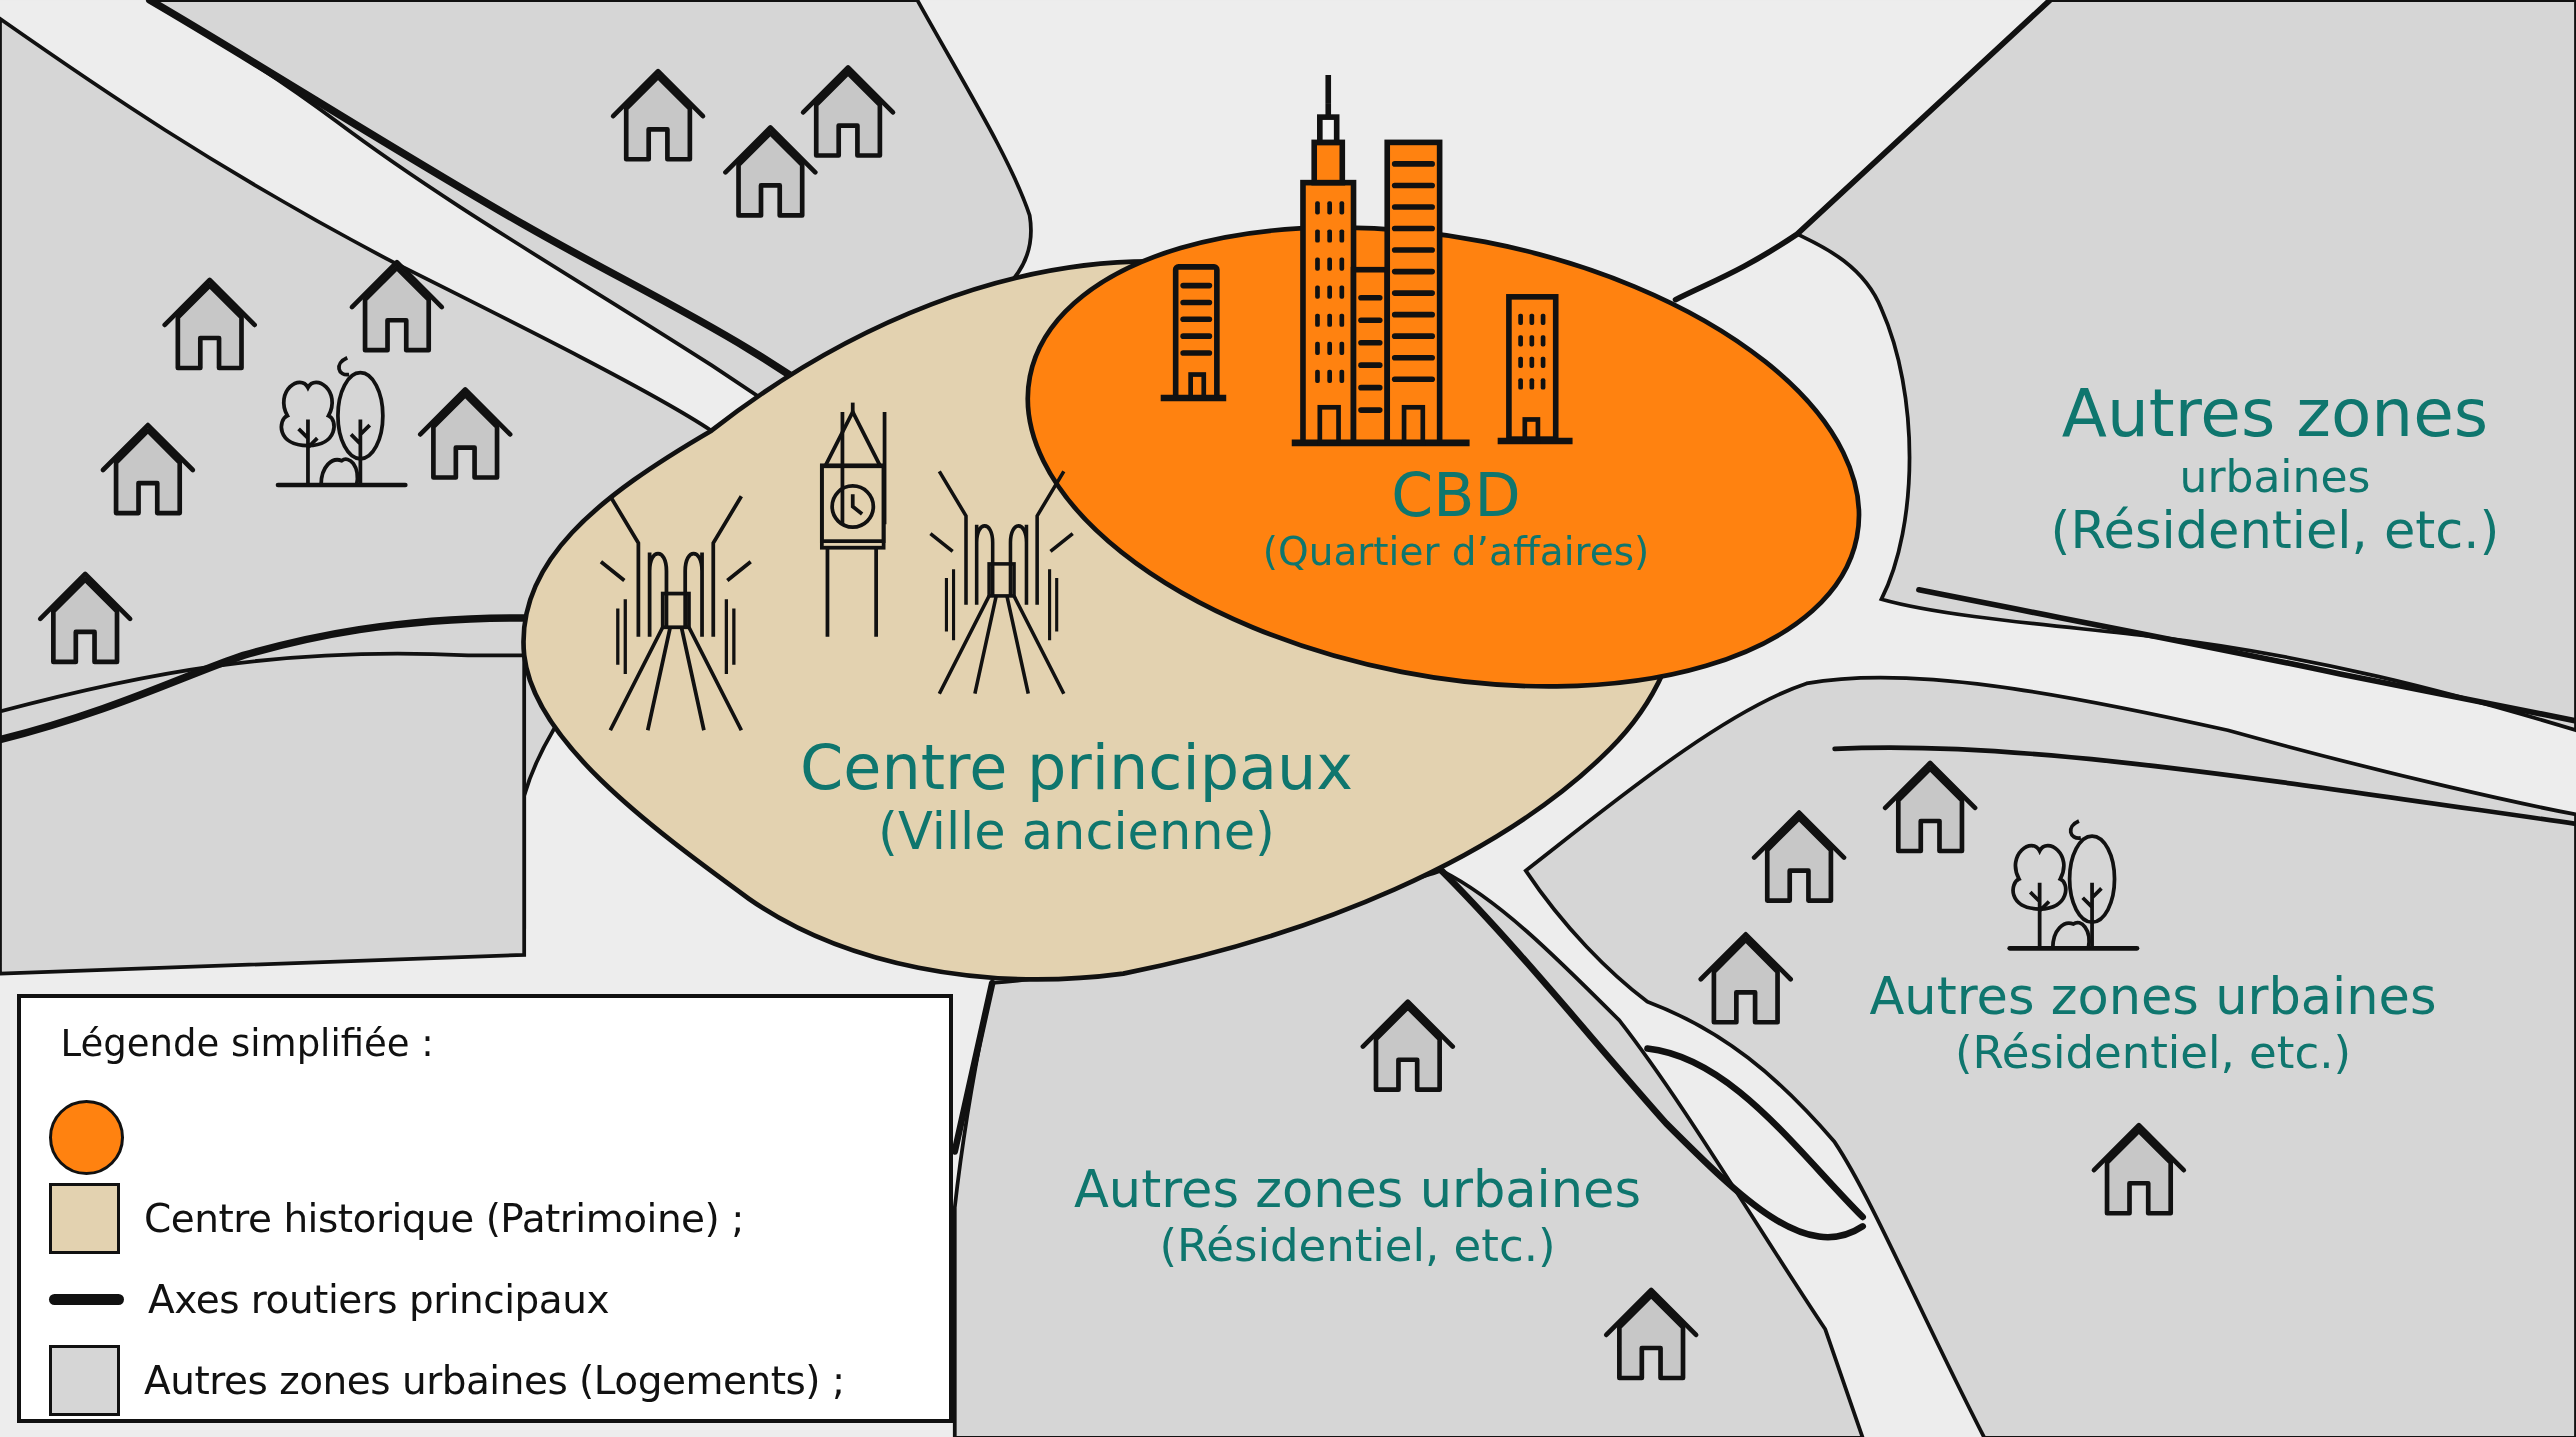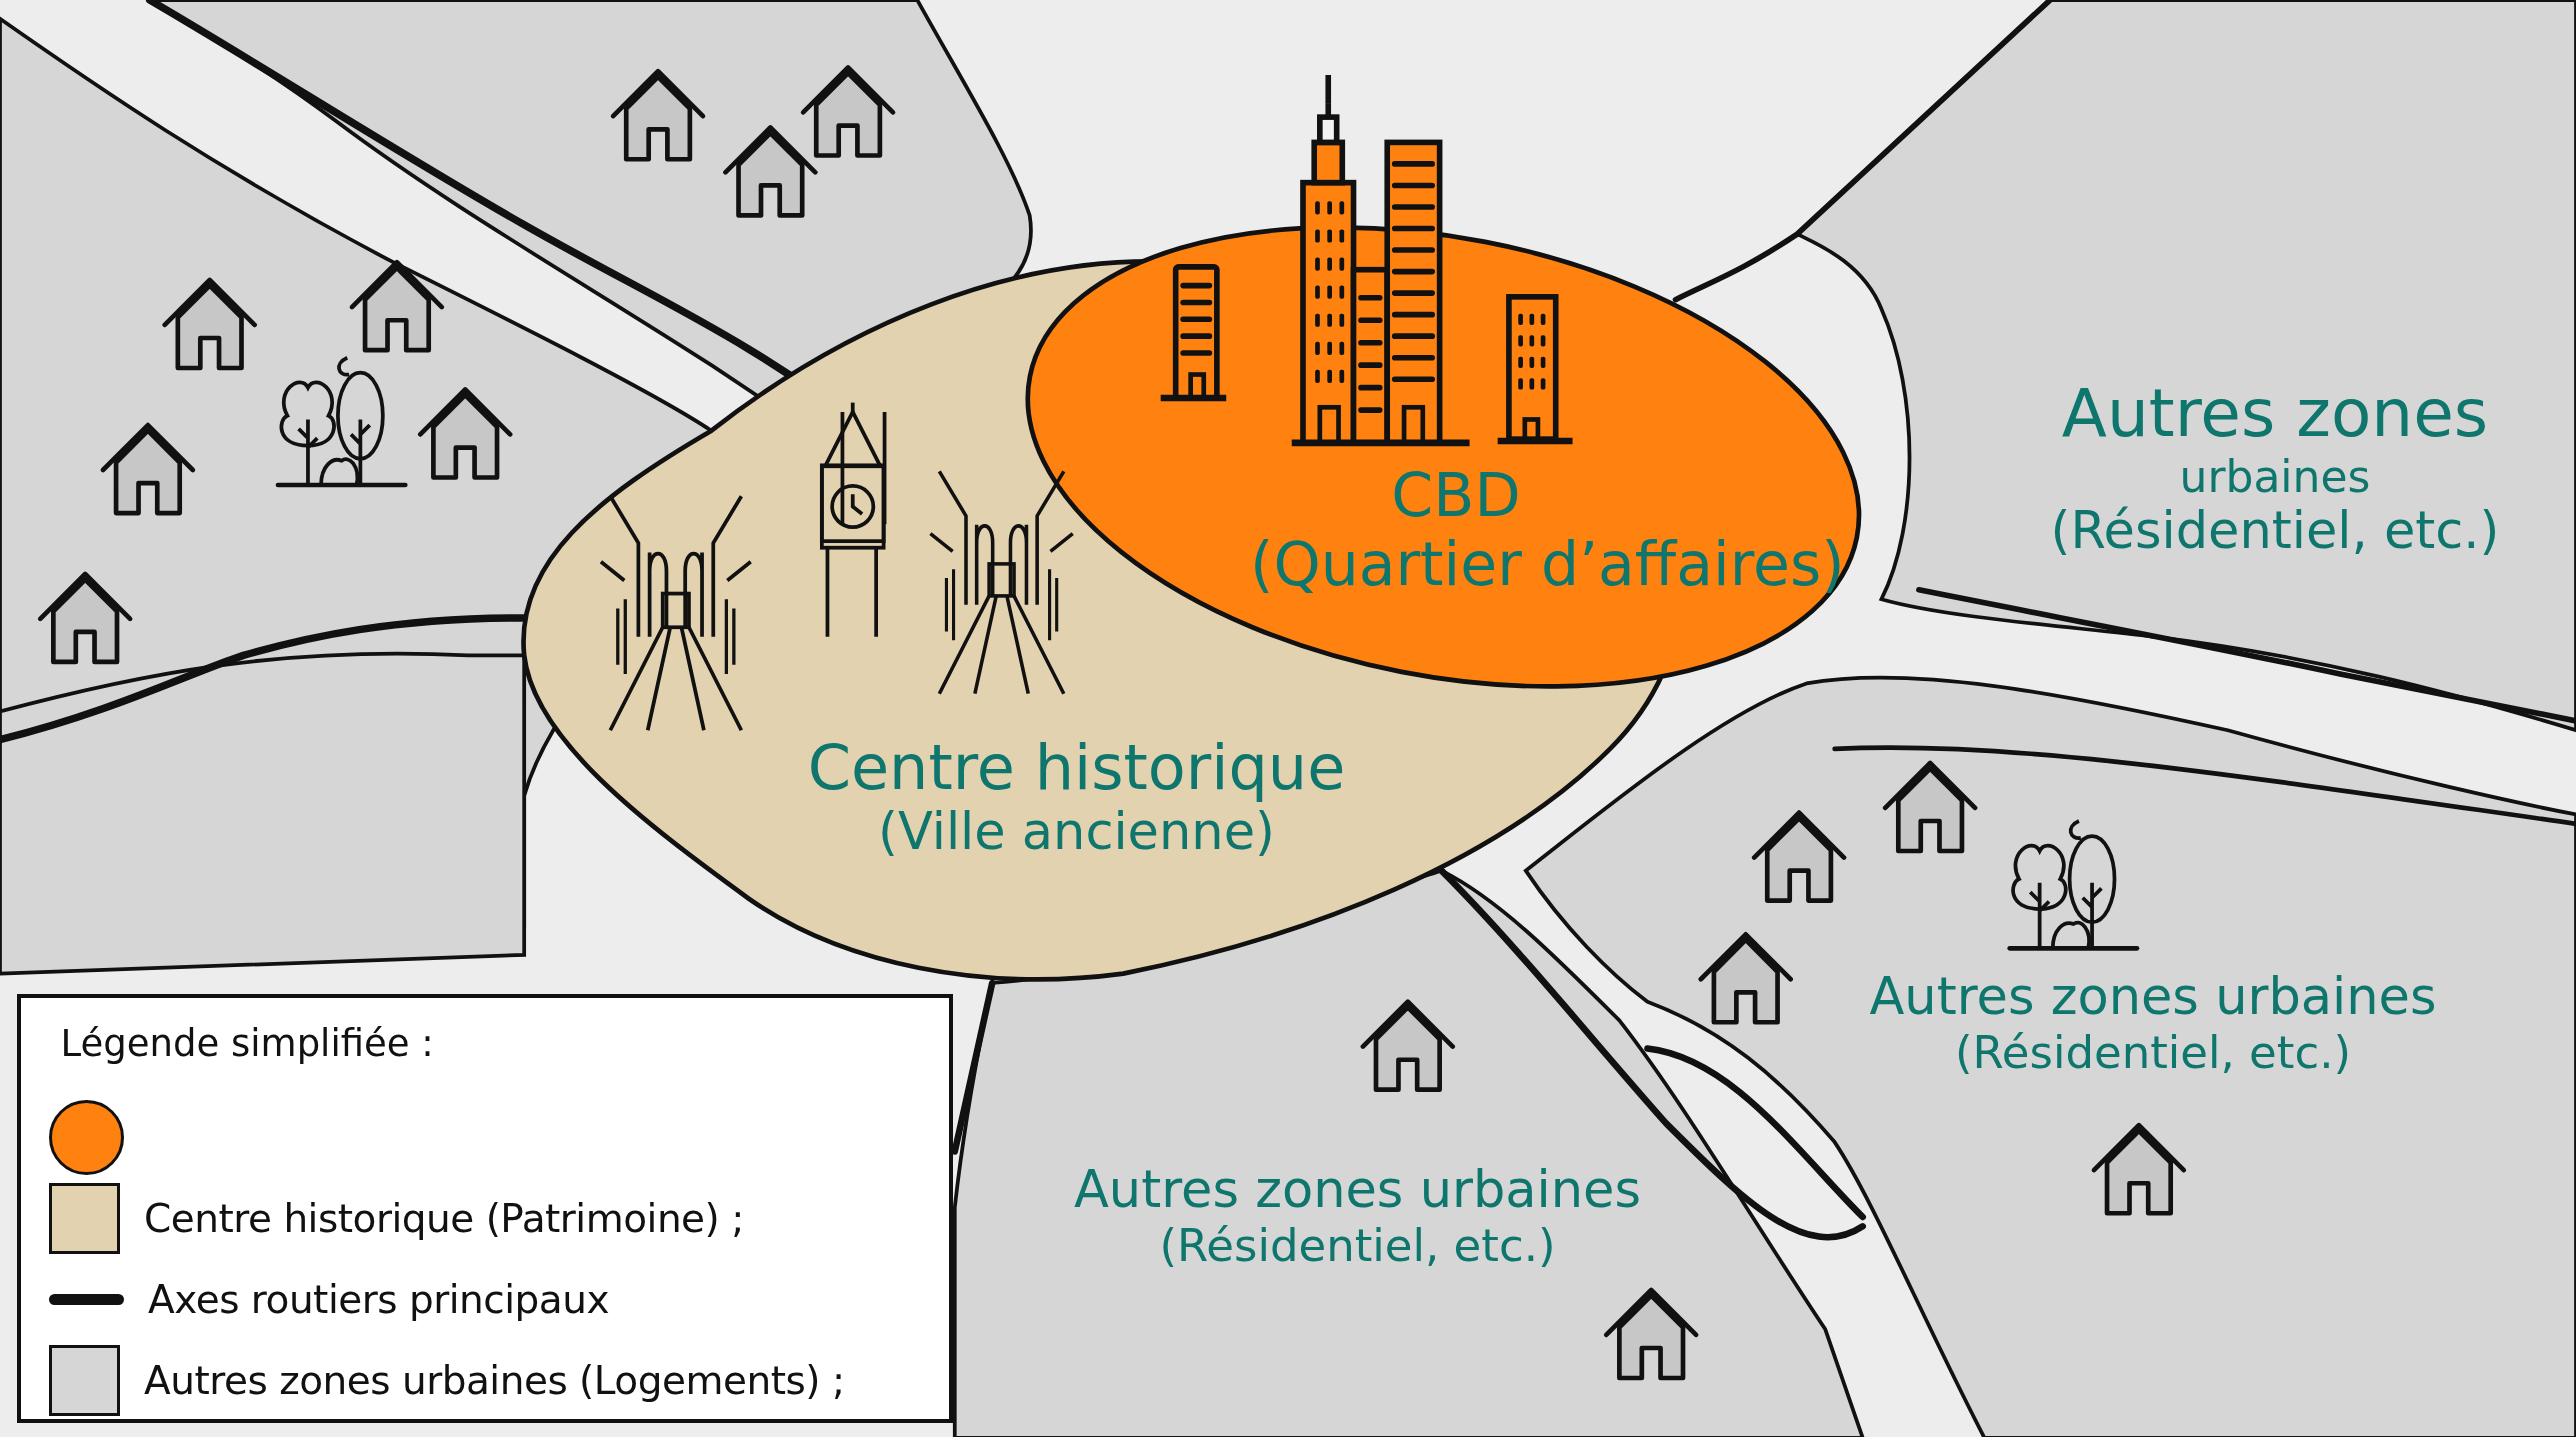--- a/index.html
+++ b/index.html
@@ -200,25 +200,25 @@
     <use href="#house" transform="translate(1764,1418)"></use>
   </g>
   <g>
     <use href="#trees" transform="translate(365,458)"></use>
     <use href="#trees" transform="translate(2215,953)"></use>
   </g>
 </svg>
 
 <div class="lbl" style="left:1250px; top:461px; width:412px;">
   <span class="big" style="font-size:60px;">CBD</span>
-  <span class="small" style="font-size:60px;">(Quartier d’affaires)</span>
+  <span class="small" style="font-size:39px;">(Quartier d’affaires)</span>
 </div>
 
 <div class="lbl" style="left:749px; top:732px; width:655px;">
-  <span class="big" style="font-size:62px;">Centre historique</span>
+  <span class="big" style="font-size:62px;">Centre principaux</span>
   <span class="small" style="font-size:51px;">(Ville ancienne)</span>
 </div>
 
 <div class="lbl" style="left:2013px; top:376px; width:524px;">
   <span class="big" style="font-size:66px;">Autres zones</span>
   <span class="big" style="font-size:44px;">urbaines</span>
   <span class="small" style="font-size:51px;">(Résidentiel, etc.)</span>
 </div>
 
 <div class="lbl" style="left:1816px; top:968px; width:674px;">

